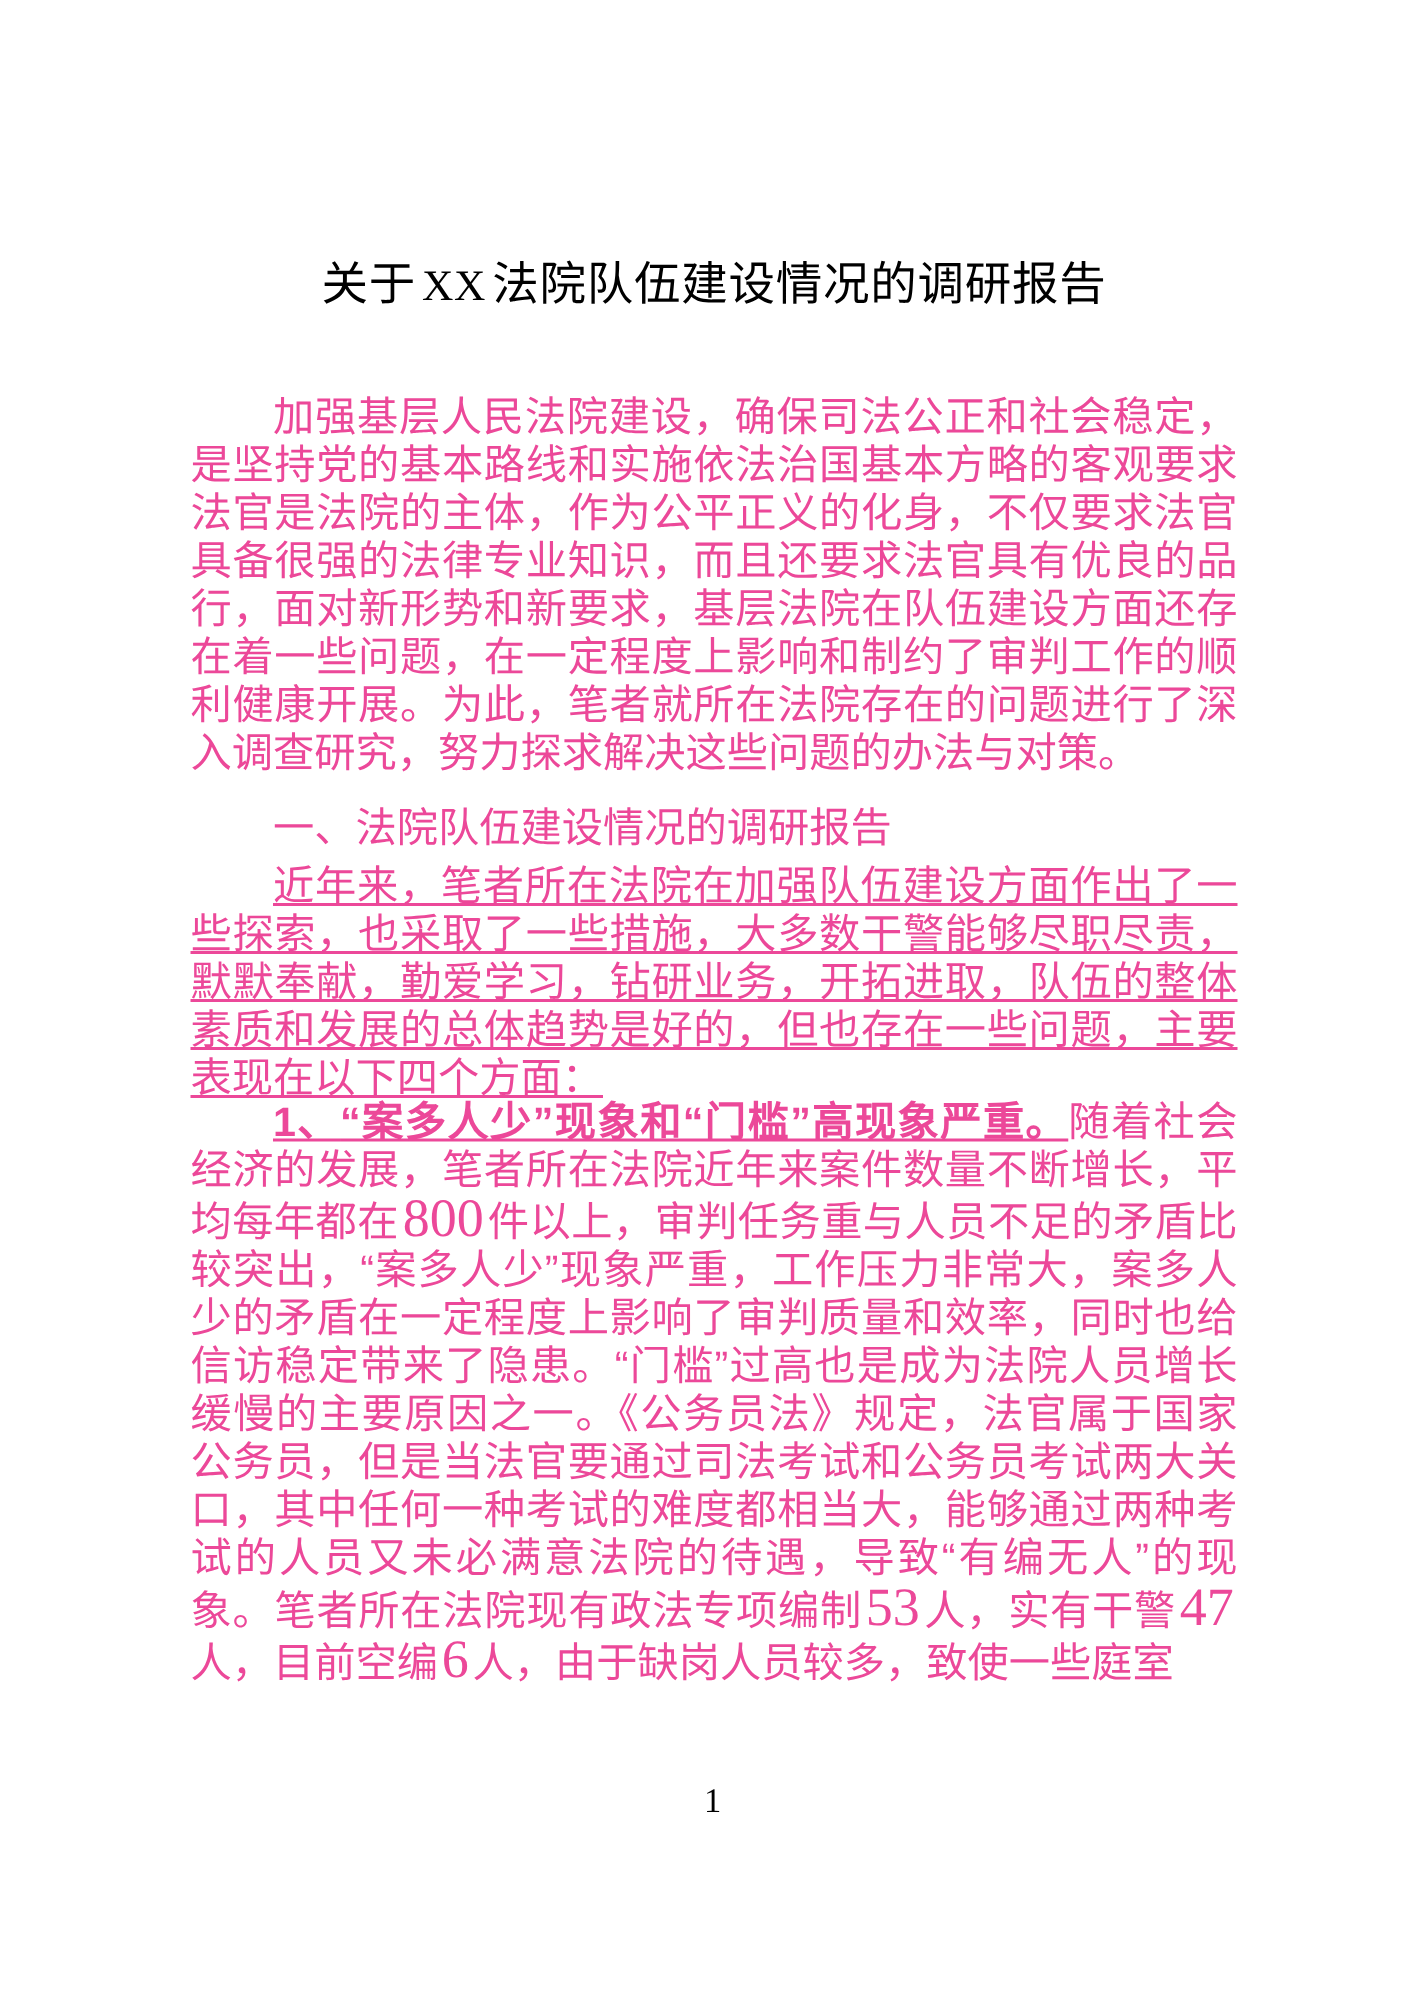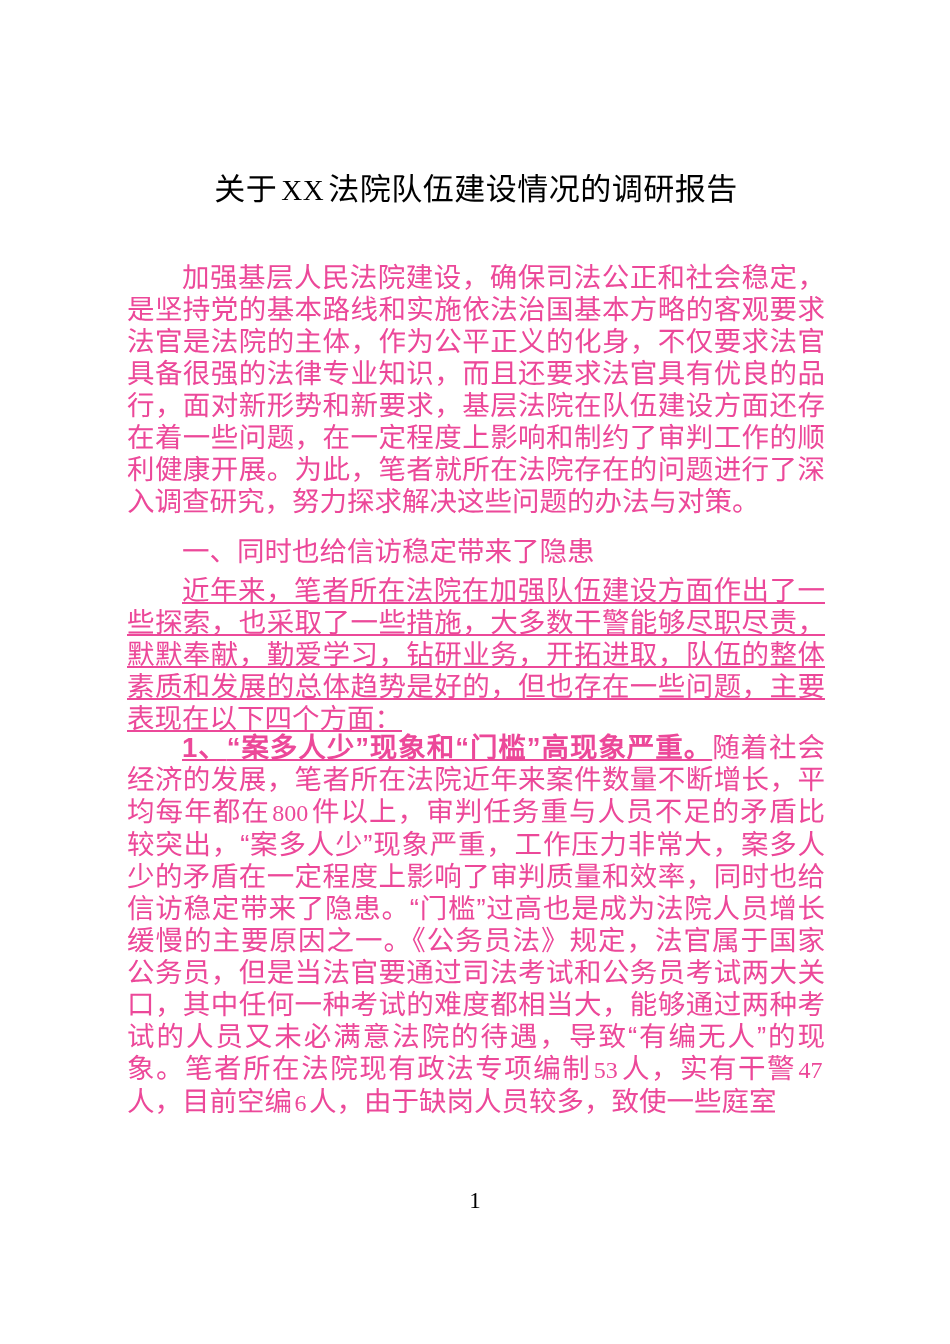--- a/index.html
+++ b/index.html
@@ -63,21 +63,21 @@
     text-align-last: left;
     word-break: break-all;
     letter-spacing: 0px;
   }
   .para.indent {
     text-indent: 2em;
   }
   .para .num,
   .para .lat {
     font-family: "Liberation Serif", "DejaVu Serif", serif;
-    font-size: 24px;
+    font-size: 36px;
     padding: 0 2.5px;
   }
   .para .bold {
     font-weight: 700;
     text-decoration: underline;
   }
   .para .bold .num {
     font-family: "Liberation Sans", "DejaVu Sans", sans-serif;
     font-weight: 700;
     font-size: 27.5px;
@@ -106,21 +106,21 @@
 <body>
 
 <div class="page">
 
   <div class="doc-body">
 
     <h1 class="doc-title"><span>关于</span><span class="lat">XX</span><span>法院队伍建设情况的调研报告</span></h1>
 
     <p class="para indent" id="block-intro">加强基层人民法院建设，确保司法公正和社会稳定，是坚持党的基本路线和实施依法治国基本方略的客观要求法官是法院的主体，作为公平正义的化身，不仅要求法官具备很强的法律专业知识，而且还要求法官具有优良的品行，面对新形势和新要求，基层法院在队伍建设方面还存在着一些问题，在一定程度上影响和制约了审判工作的顺利健康开展。为此，笔者就所在法院存在的问题进行了深入调查研究，努力探求解决这些问题的办法与对策。</p>
 
-    <p class="para indent" id="block-h1">一、同时也给信访稳定带来了隐患</p>
+    <p class="para indent" id="block-h1">一、法院队伍建设情况的调研报告</p>
 
     <p class="para indent" id="block-s1">近年来，笔者所在法院在加强队伍建设方面作出了一些探索，也采取了一些措施，大多数干警能够尽职尽责，默默奉献，勤爱学习，钻研业务，开拓进取，队伍的整体素质和发展的总体趋势是好的，但也存在一些问题，主要表现在以下四个方面：</p>
 
     <p class="para indent" id="block-item1"><span class="bold"><span class="num">1、</span><span>“案多人少”现象和“门槛”高现象严重。</span></span><span>随着社会经济的发展，笔者所在法院近年来案件数量不断增长，平均每年都在</span><span class="num">800</span><span>件以上，审判任务重与人员不足的矛盾比较突出，“案多人少”现象严重，工作压力非常大，案多人少的矛盾在一定程度上影响了审判质量和效率，同时也给信访稳定带来了隐患。“门槛”过高也是成为法院人员增长缓慢的主要原因之一。《公务员法》规定，法官属于国家公务员，但是当法官要通过司法考试和公务员考试两大关口，其中任何一种考试的难度都相当大，能够通过两种考试的人员又未必满意法院的待遇，导致“有编无人”的现象。笔者所在法院现有政法专项编制</span><span class="num">53</span><span>人，实有干警</span><span class="num">47</span><span>人，目前空编</span><span class="num">6</span><span>人，由于缺岗人员较多，致使一些庭室</span></p>
 
   </div>
 
   <div class="page-number">1</div>
 
 </div>

